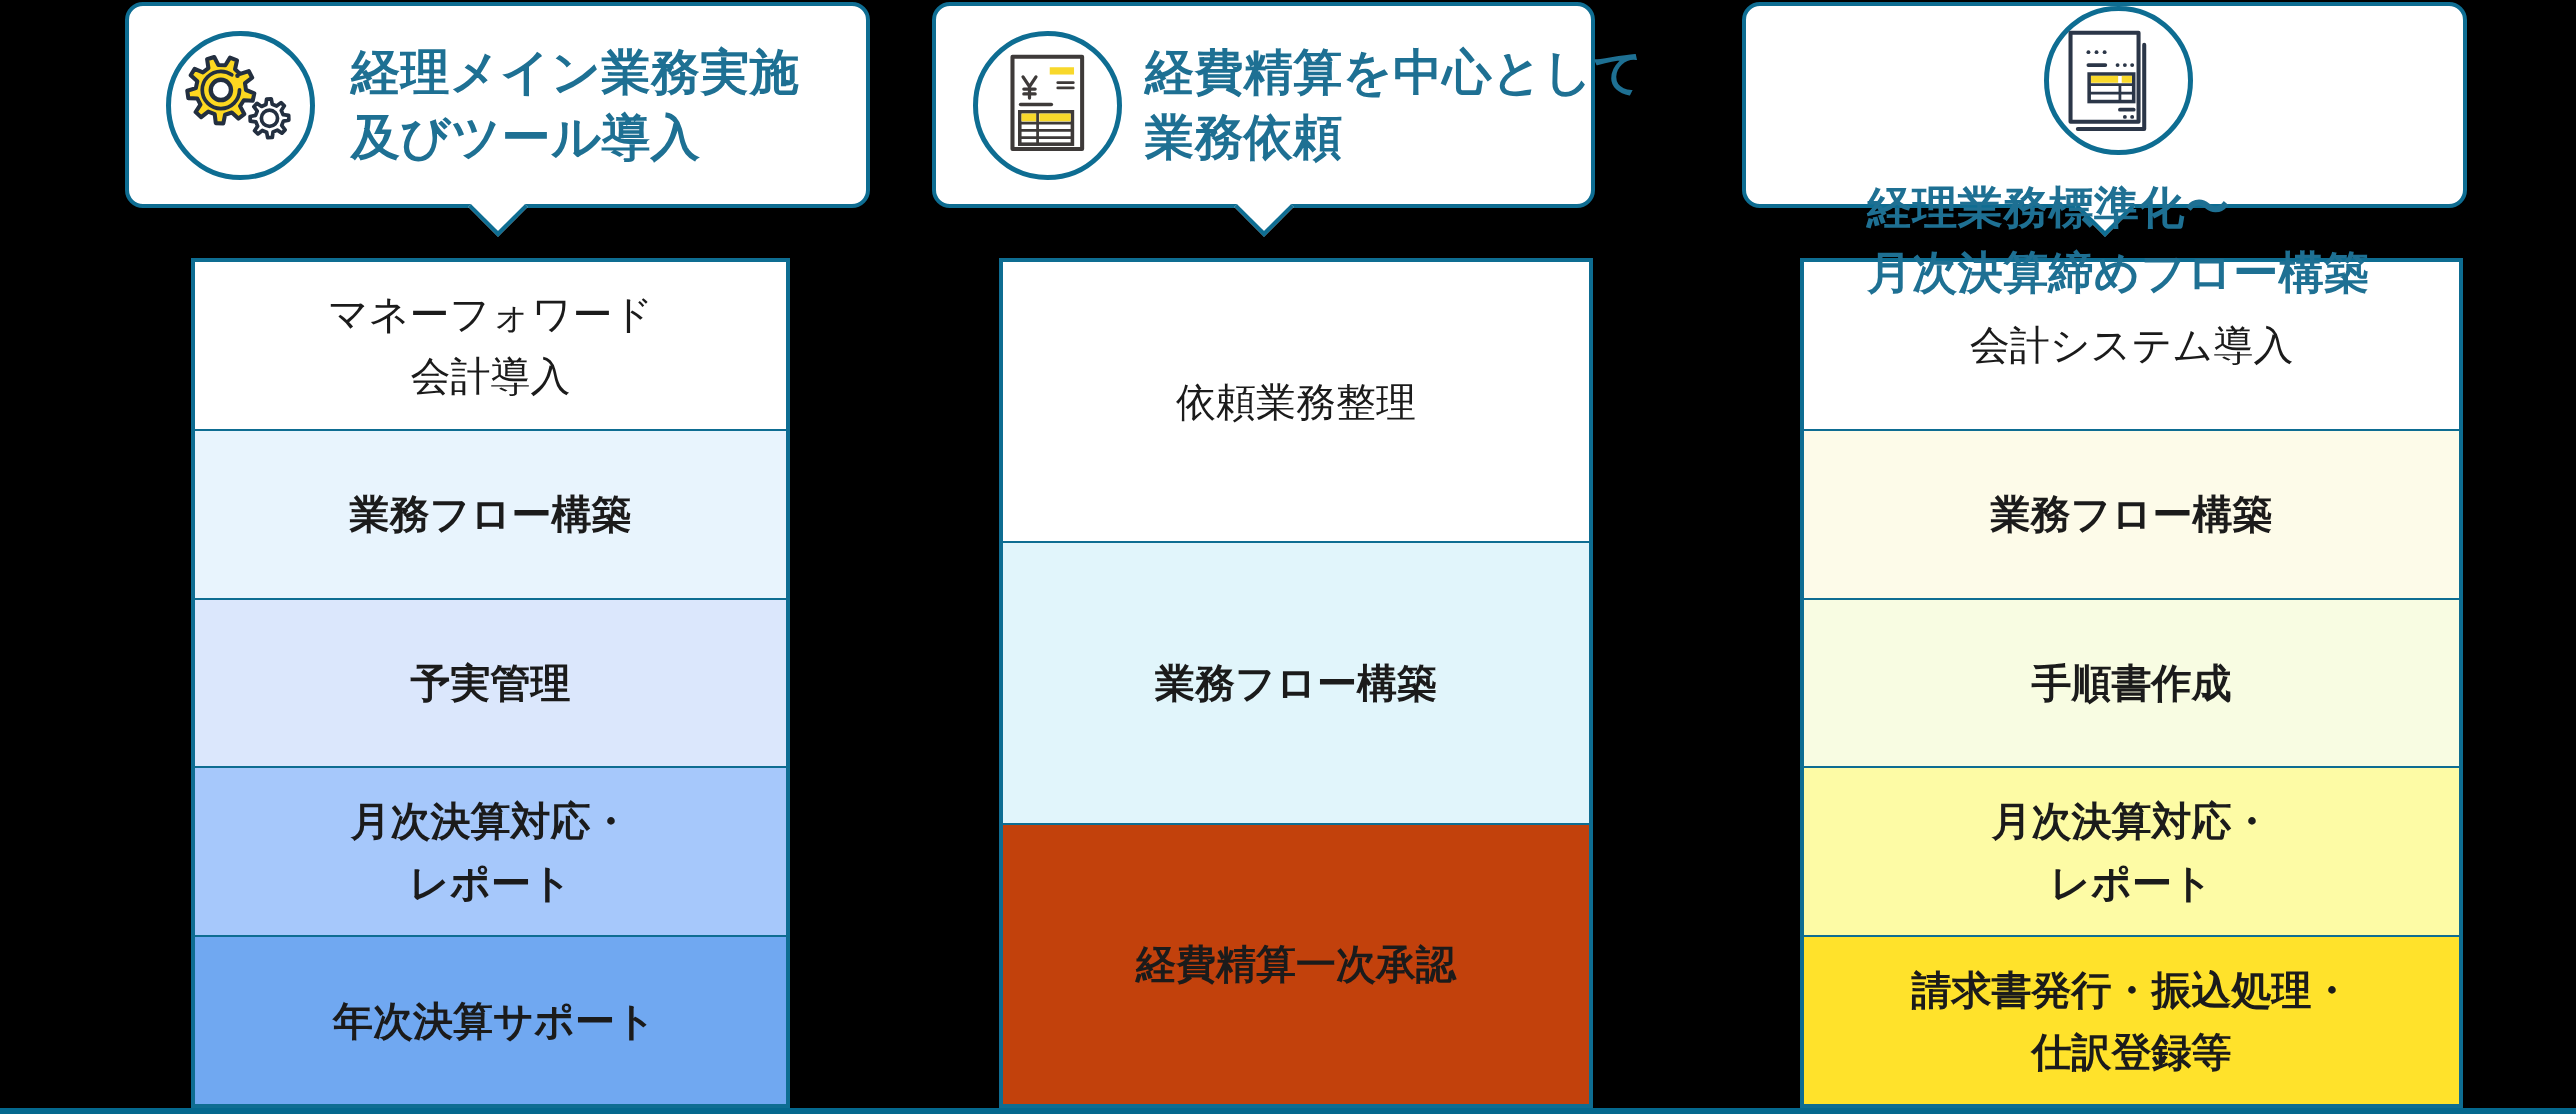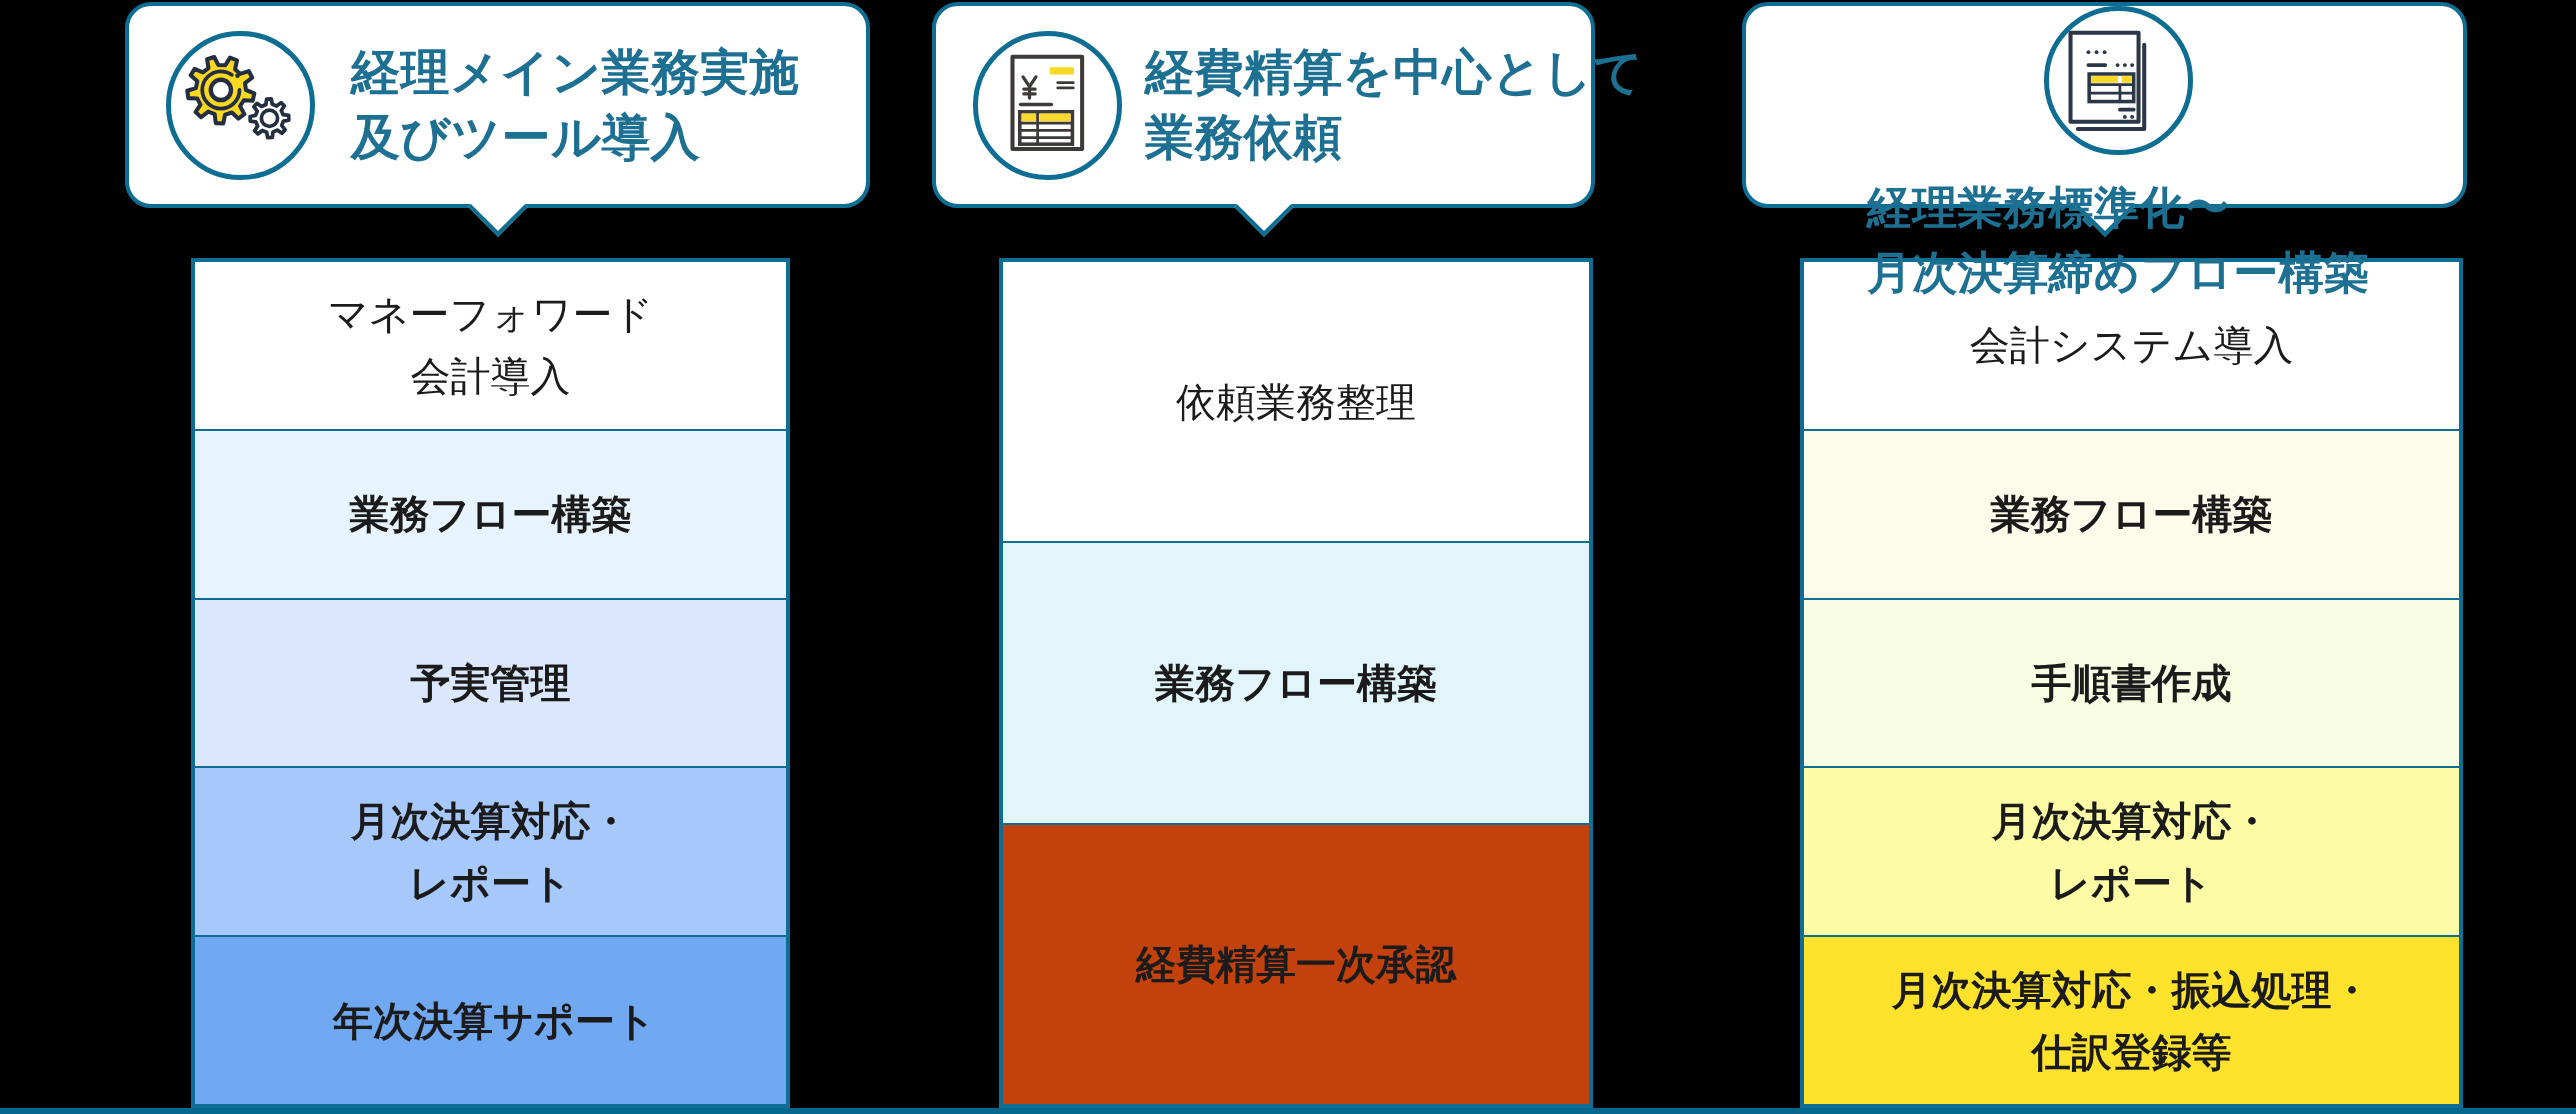--- a/index.html
+++ b/index.html
@@ -4,21 +4,21 @@
 <style>
   html,body{margin:0;padding:0;}
   body{
     width:2576px;height:1114px;position:relative;overflow:hidden;
     background:#000000;
     font-family:"Liberation Sans","DejaVu Sans",sans-serif;
   }
   
   .callout{
     position:absolute;top:2.4px;height:206px;box-sizing:border-box;
-    background:#ffffff;border:4px solid #0e6d92;border-radius:26px;
+    background:#ffffff;border:4px solid #0e6d92;border-radius:18px;
     display:flex;align-items:center;padding-left:37px;gap:32px;
   }
   .callout .tail{
     position:absolute;left:50%;bottom:-23.5px;width:38px;height:38px;
     background:#ffffff;border-right:4px solid #0e6d92;border-bottom:4px solid #0e6d92;
     transform:translateX(-50%) rotate(45deg);z-index:1;
   }
   .icon-circle{
     flex:none;width:149px;height:149px;box-sizing:border-box;
     border:5.7px solid #0e6d92;border-radius:50%;background:#ffffff;
@@ -174,19 +174,19 @@
     <span class="ln">業務フロー構築</span>
   </div>
   <div class="stack-row" style="background: rgb(248, 252, 226);">
     <span class="ln">手順書作成</span>
   </div>
   <div class="stack-row" style="background: rgb(253, 251, 165);">
     <span class="ln">月次決算対応・</span>
     <span class="ln">レポート</span>
   </div>
   <div class="stack-row" style="background: rgb(255, 226, 43);">
-    <span class="ln">月次決算対応・振込処理・</span>
+    <span class="ln">請求書発行・振込処理・</span>
     <span class="ln">仕訳登録等</span>
   </div>
 </div>
 
 <div id="bottom-bar"></div>
 
 
 </body></html>

